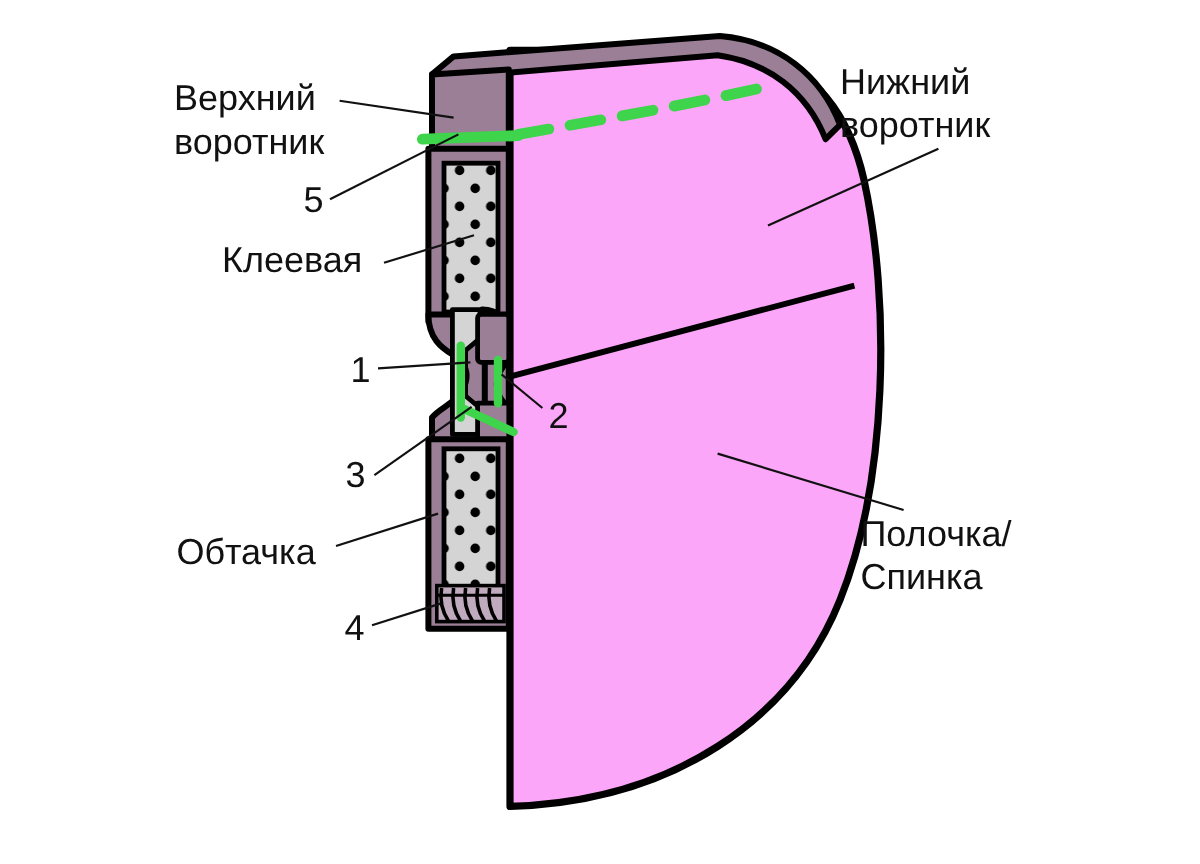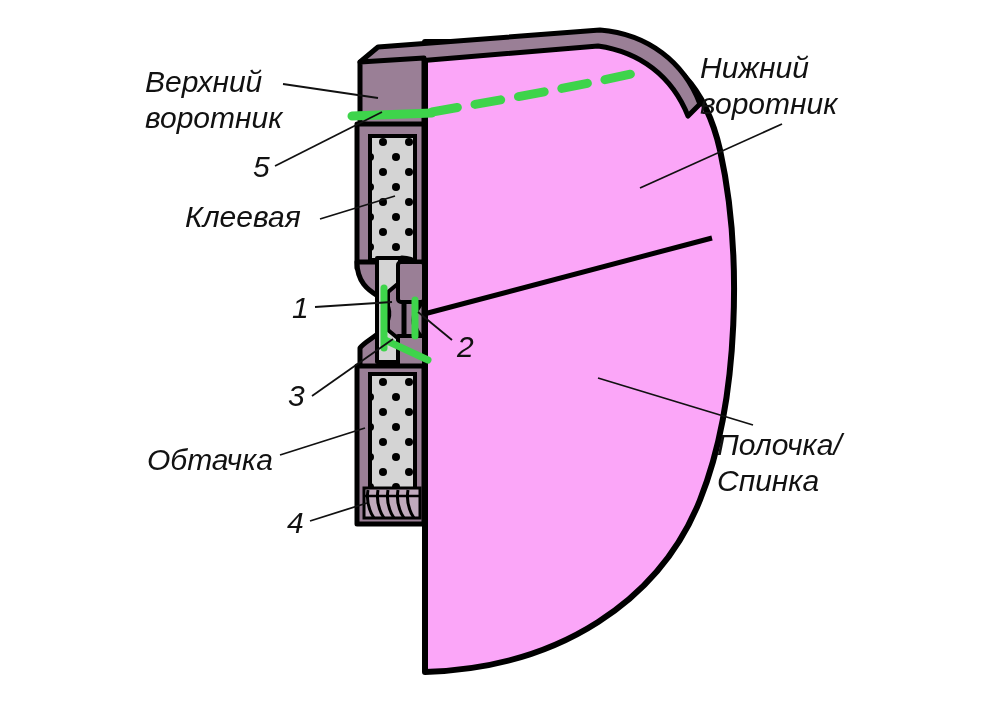--- a/index.html
+++ b/index.html
@@ -12,21 +12,20 @@
     height: 720px;
     position: relative;
     overflow: hidden;
     font-family: "Liberation Sans", sans-serif;
   }
   #diagram-root {
     position: absolute;
     left: 0; top: 0;
     width: 1000px;
     height: 564px;
-    font-style: italic;
   }
   svg.diagram {
     display: block;
     width: 1000px;
     height: 720px;
   }
   text.label {
     font-family: "Liberation Sans", sans-serif;
     fill: #111111;
     font-size: 30px;

